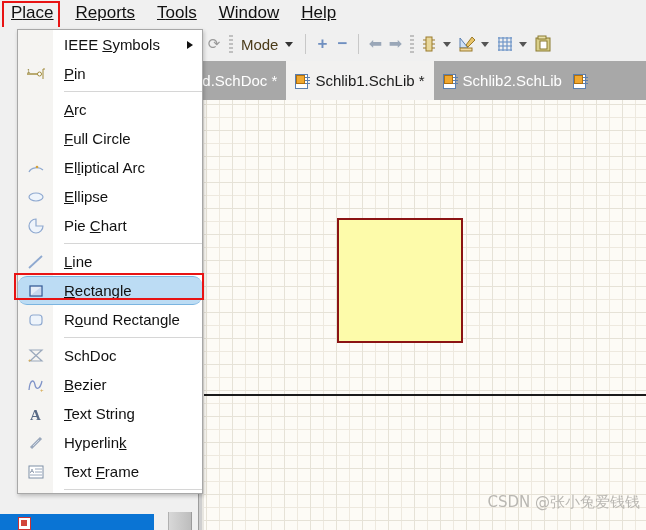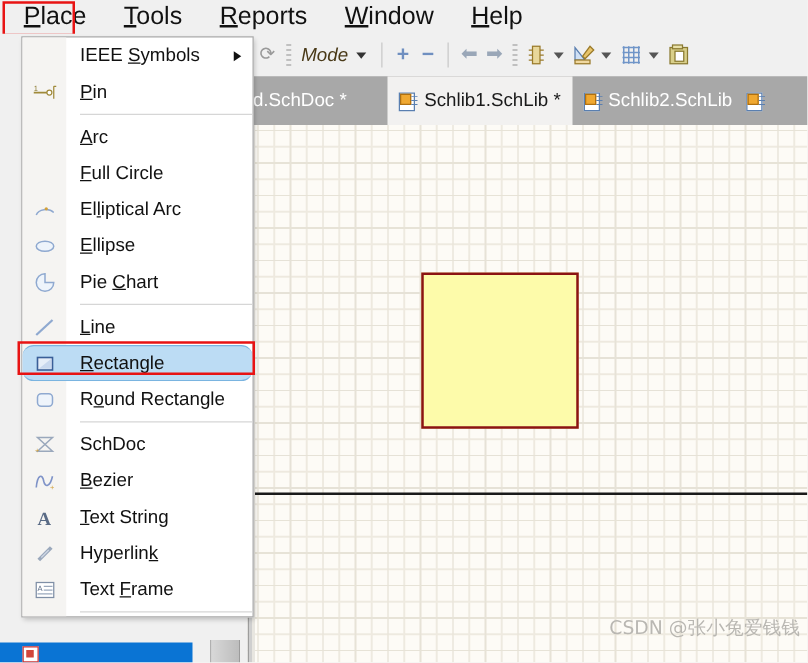--- a/index.html
+++ b/index.html
@@ -9,59 +9,59 @@
     background:#f0f0f0;position:relative;
   }
   #app{position:absolute;inset:0;width:646px;height:530px;background:#f0f0f0;}
 
   
   .menubar{
     position:absolute;left:0;top:0;width:646px;height:27px;
     background:#f0f0f0;display:flex;align-items:center;
   }
   .menubar-item{
-    font-size:20px;color:#111;padding:3px 11px 4px 19px;
-    white-space:nowrap;line-height:18px;
+    font-size:17px;color:#111;padding:3px 11px 4px 11px;
+    white-space:nowrap;line-height:18px;text-decoration:underline;
   }
   .menubar-item u{text-decoration:underline;}
   .menubar-item.boxed{position:relative;}
   .redbox{
     position:absolute;border:2px solid #e81313;box-sizing:border-box;
     pointer-events:none;
   }
   #place-redbox{left:2px;top:1px;width:58px;height:28px;}
 
   
   .toolbar{
     position:absolute;left:0;top:27px;width:646px;height:34px;
     background:#f0f0f0;display:flex;align-items:center;
   }
   .tb-arrow{font-size:9px;color:#333;padding:0 4px;}
   .tb-sep{width:1px;height:20px;background:#c8c8c8;margin:0 6px;}
   .tb-grip{width:4px;height:18px;margin:0 5px;
     background:repeating-linear-gradient(to bottom,#c0c0c0 0 2px,transparent 2px 4px);}
-  .tb-mode{font-size:15px;color:#4a3a18;padding:0 3px;font-style:italic;}
+  .tb-mode{font-size:15px;color:#4a3a18;padding:0 3px;}
   .tb-caret{width:0;height:0;border-left:4px solid transparent;border-right:4px solid transparent;
     border-top:5px solid #333;margin:0 6px 0 4px;}
   .tb-caret.grey{border-top-color:#555;}
   .ico{width:20px;height:20px;position:relative;display:inline-block;}
   .plus,.minus{color:#6f8fc0;font-size:17px;font-weight:bold;line-height:20px;text-align:center;width:20px;}
   .arrowL,.arrowR{color:#9aa7b8;font-size:16px;line-height:20px;width:20px;text-align:center;}
   .redo-ico{color:#9a9a9a;font-size:15px;line-height:20px;width:20px;text-align:center;}
 
   
   .tabbar{
     position:absolute;left:198px;top:61px;width:448px;height:39px;
     background:#a8a8a8;display:flex;align-items:stretch;overflow:hidden;
   }
   .tab{
     display:flex;align-items:center;gap:5px;padding:0 9px;height:39px;
     font-size:15px;color:#ffffff;white-space:nowrap;
   }
-  .tab.active{background:#f2f1f0;color:#1a1a1a;margin-left:24px;}
+  .tab.active{background:#f2f1f0;color:#1a1a1a;}
   .tab-ico{width:15px;height:14px;position:relative;flex:0 0 auto;}
   .tab-ico .sheet{position:absolute;left:0;top:0;width:11px;height:13px;background:#fff;border:1px solid #5a7fb0;}
   .tab-ico .fold{position:absolute;left:1px;top:1px;width:7px;height:7px;background:#f0a830;border:1px solid #b07010;}
   .tab-ico .bars{position:absolute;right:0;top:3px;width:5px;height:8px;
      background:repeating-linear-gradient(to bottom,#5a7fb0 0 1px,transparent 1px 3px);}
 
   
   .canvas-wrap{
     position:absolute;left:198px;top:100px;width:448px;height:430px;
     background:#fdfbf6;overflow:hidden;text-align:right;
@@ -144,24 +144,24 @@
 </head>
 <body>
 
 <div id="app">
 
   <div class="menubar">
     <div class="menubar-item boxed">
       <span><u>P</u>lace</span>
     </div>
     <div class="menubar-item">
+      <span><u>R</u>eports</span>
+    </div>
+    <div class="menubar-item">
       <span><u>T</u>ools</span>
-    </div>
-    <div class="menubar-item">
-      <span><u>R</u>eports</span>
     </div>
     <div class="menubar-item">
       <span><u>W</u>indow</span>
     </div>
     <div class="menubar-item">
       <span><u>H</u>elp</span>
     </div>
   </div>
   <div class="redbox" id="place-redbox"></div>
 

